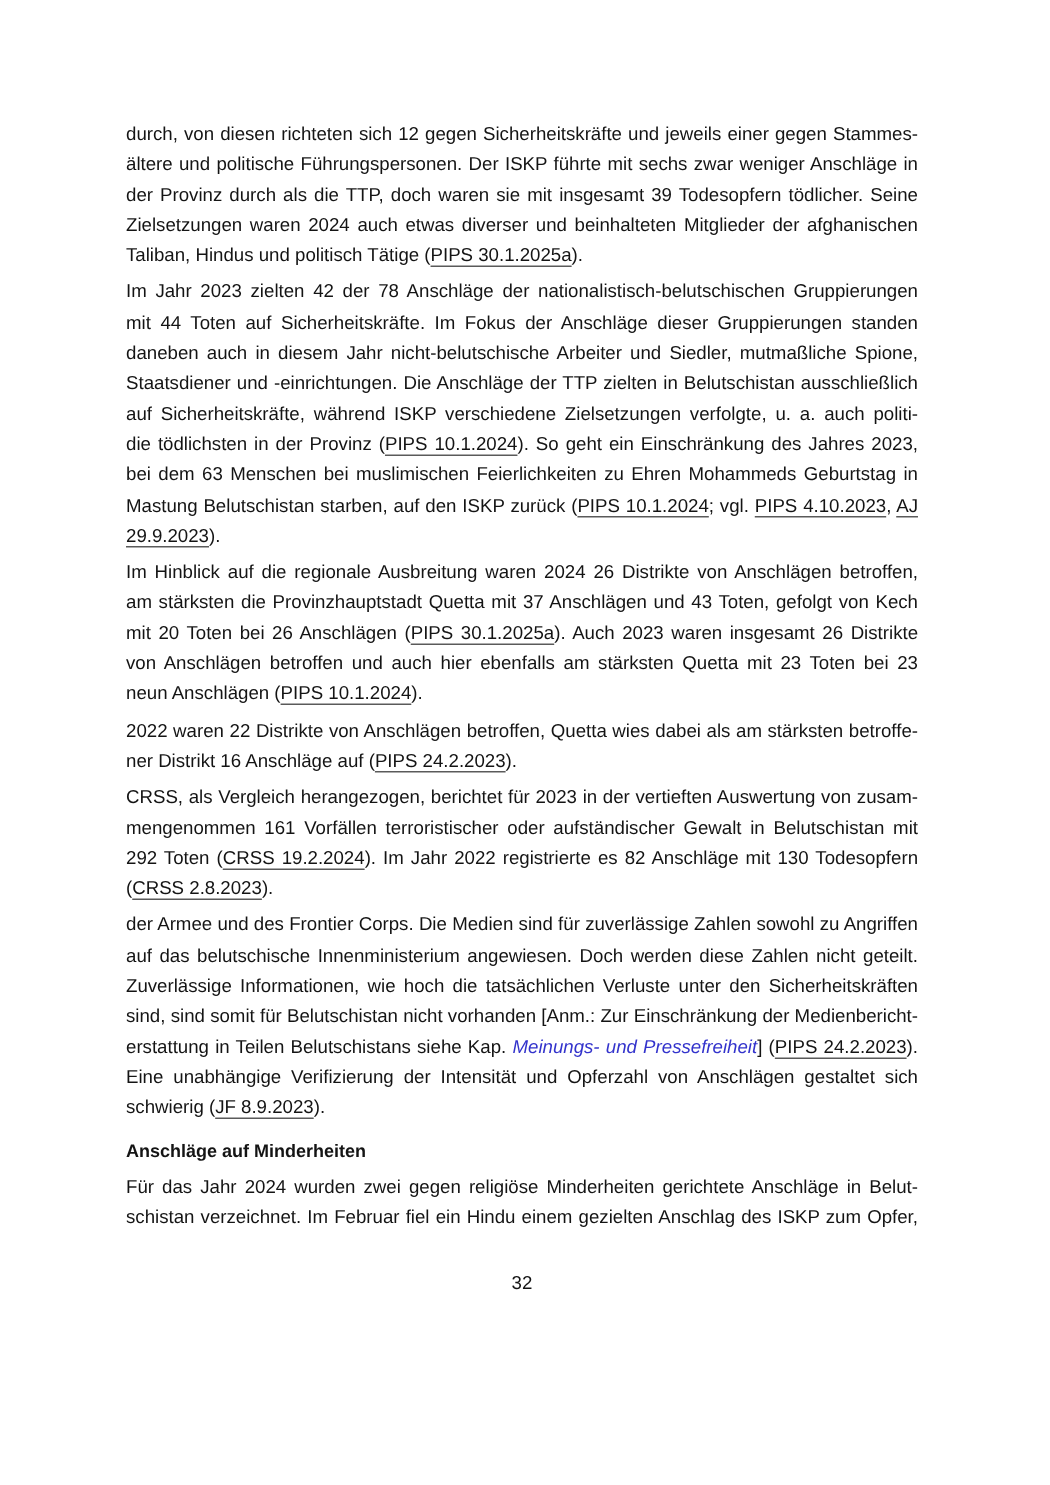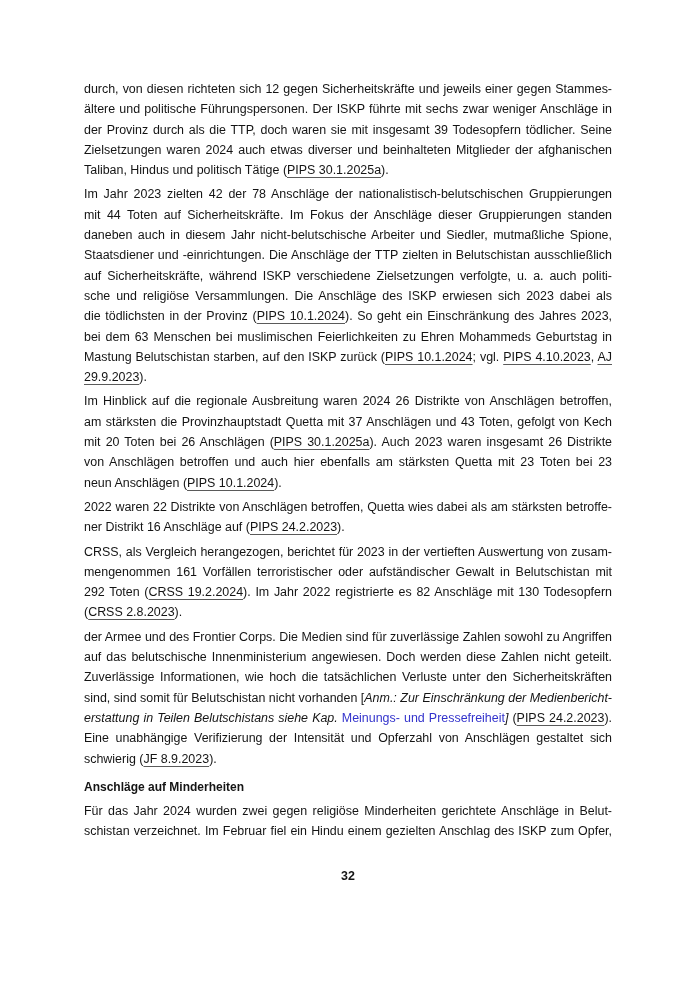--- a/index.html
+++ b/index.html
@@ -28,56 +28,54 @@
   }
   .line.just { text-align-last: justify; }
   .line.lastline { text-align: center; text-align-last: left; }
   .cite {
     text-decoration: underline;
     text-decoration-color: #5a5a5a;
     text-decoration-thickness: 1px;
     text-underline-offset: 2.6px;
     cursor: pointer;
   }
-  .it { font-style: italic; }
-  .chap { color: #3333cc; cursor: pointer; }
+  .it { }
+  .chap { color: #3333cc; font-style: italic; cursor: pointer; }
   .heading {
     font-size: 12px;
     line-height: 20.3px;
     font-weight: bold;
     margin: 8px 0 4px 0;
   }
   .footer {
     width: 528px;
     margin-top: 24px;
     text-align: center;
     font-size: 12.45px;
     line-height: 20.3px;
-    font-weight: bold;
   }
 </style>
 </head>
 <body>
 
 <div class="page">
   <div class="content">
       <div class="para">
         <div class="line just"><span>durch, von diesen richteten sich 12 gegen Sicherheitskräfte und jeweils einer gegen Stammes-</span></div>
         <div class="line just"><span>ältere und politische Führungspersonen. Der ISKP führte mit sechs zwar weniger Anschläge in</span></div>
         <div class="line just"><span>der Provinz durch als die TTP, doch waren sie mit insgesamt 39 Todesopfern tödlicher. Seine</span></div>
         <div class="line just"><span>Zielsetzungen waren 2024 auch etwas diverser und beinhalteten Mitglieder der afghanischen</span></div>
         <div class="line lastline"><span>Taliban, Hindus und politisch Tätige (</span><span class="cite">PIPS 30.1.2025a</span><span>).</span></div>
       </div>
       <div class="para">
         <div class="line just"><span>Im Jahr 2023 zielten 42 der 78 Anschläge der nationalistisch-belutschischen Gruppierungen</span></div>
         <div class="line just"><span>mit 44 Toten auf Sicherheitskräfte. Im Fokus der Anschläge dieser Gruppierungen standen</span></div>
         <div class="line just"><span>daneben auch in diesem Jahr nicht-belutschische Arbeiter und Siedler, mutmaßliche Spione,</span></div>
         <div class="line just"><span>Staatsdiener und -einrichtungen. Die Anschläge der TTP zielten in Belutschistan ausschließlich</span></div>
         <div class="line just"><span>auf Sicherheitskräfte, während ISKP verschiedene Zielsetzungen verfolgte, u. a. auch politi-</span></div>
-        <div class="line just"><span>sche und religiöse Versammlungen. Die Anschläge des ISKP erwiesen sich 2023 dabei als</span></div>
         <div class="line just"><span>die tödlichsten in der Provinz (</span><span class="cite">PIPS 10.1.2024</span><span>). So geht ein Einschränkung des Jahres 2023,</span></div>
         <div class="line just"><span>bei dem 63 Menschen bei muslimischen Feierlichkeiten zu Ehren Mohammeds Geburtstag in</span></div>
         <div class="line just"><span>Mastung Belutschistan starben, auf den ISKP zurück (</span><span class="cite">PIPS 10.1.2024</span><span>; vgl. </span><span class="cite">PIPS 4.10.2023</span><span>, </span><span class="cite">AJ</span></div>
         <div class="line lastline"><span class="cite">29.9.2023</span><span>).</span></div>
       </div>
       <div class="para">
         <div class="line just"><span>Im Hinblick auf die regionale Ausbreitung waren 2024 26 Distrikte von Anschlägen betroffen,</span></div>
         <div class="line just"><span>am stärksten die Provinzhauptstadt Quetta mit 37 Anschlägen und 43 Toten, gefolgt von Kech</span></div>
         <div class="line just"><span>mit 20 Toten bei 26 Anschlägen (</span><span class="cite">PIPS 30.1.2025a</span><span>). Auch 2023 waren insgesamt 26 Distrikte</span></div>
         <div class="line just"><span>von Anschlägen betroffen und auch hier ebenfalls am stärksten Quetta mit 23 Toten bei 23</span></div>

